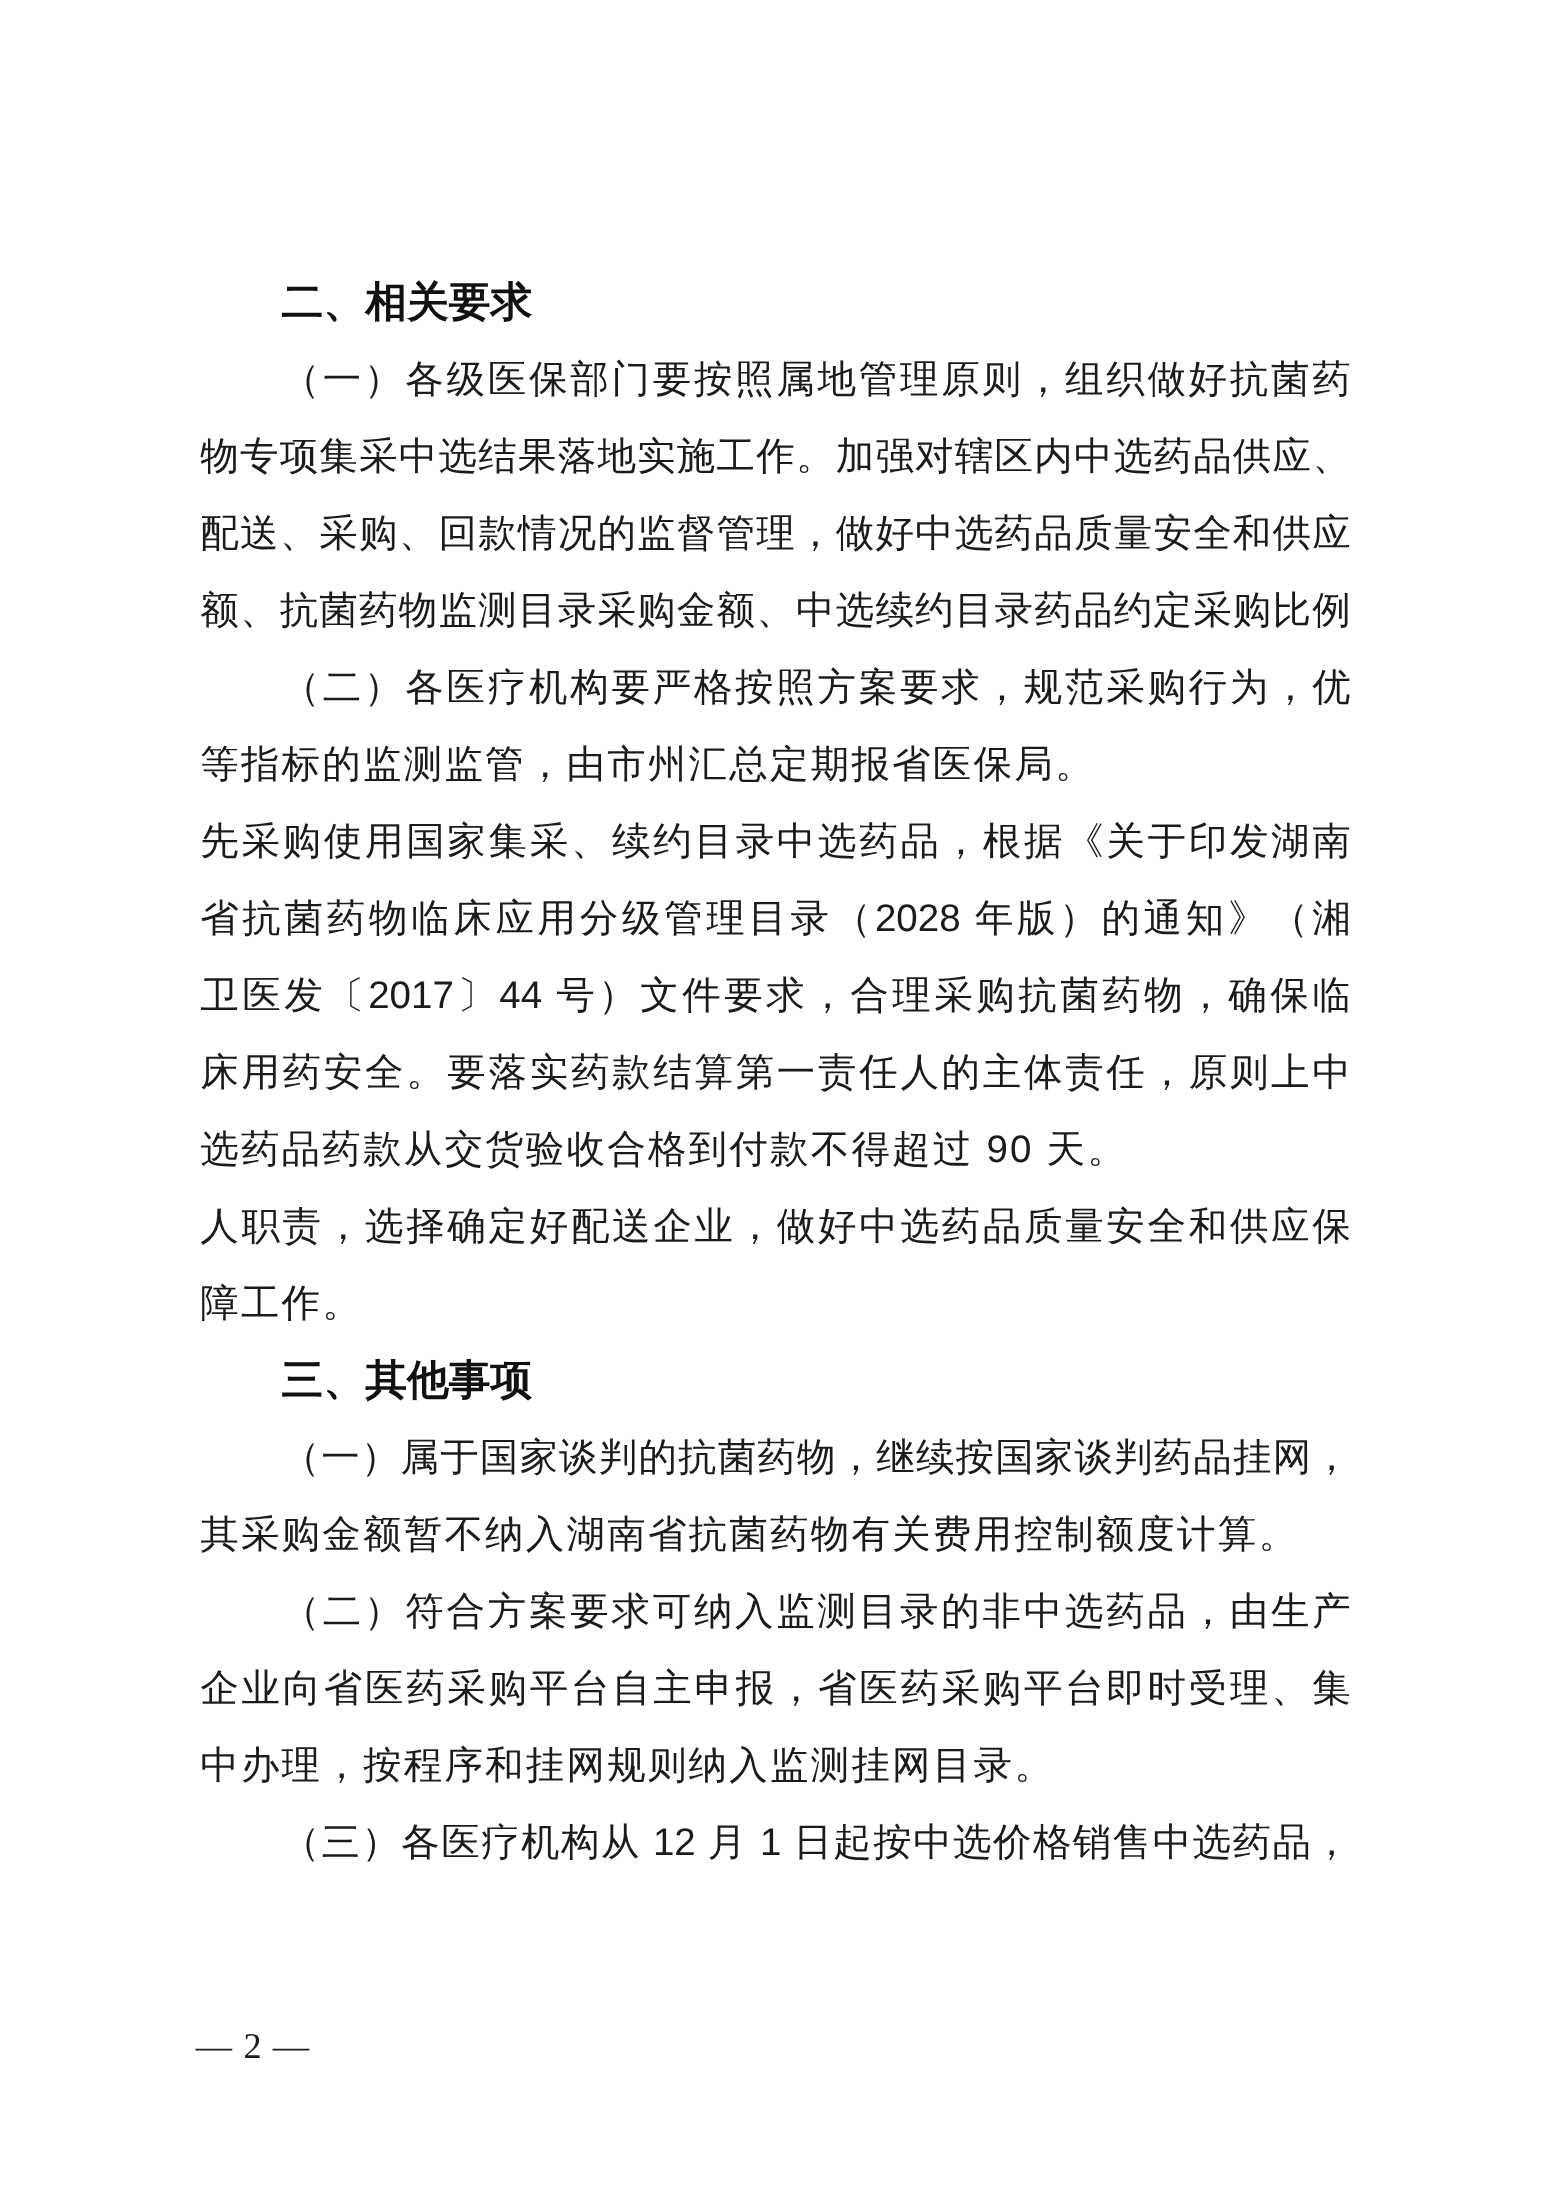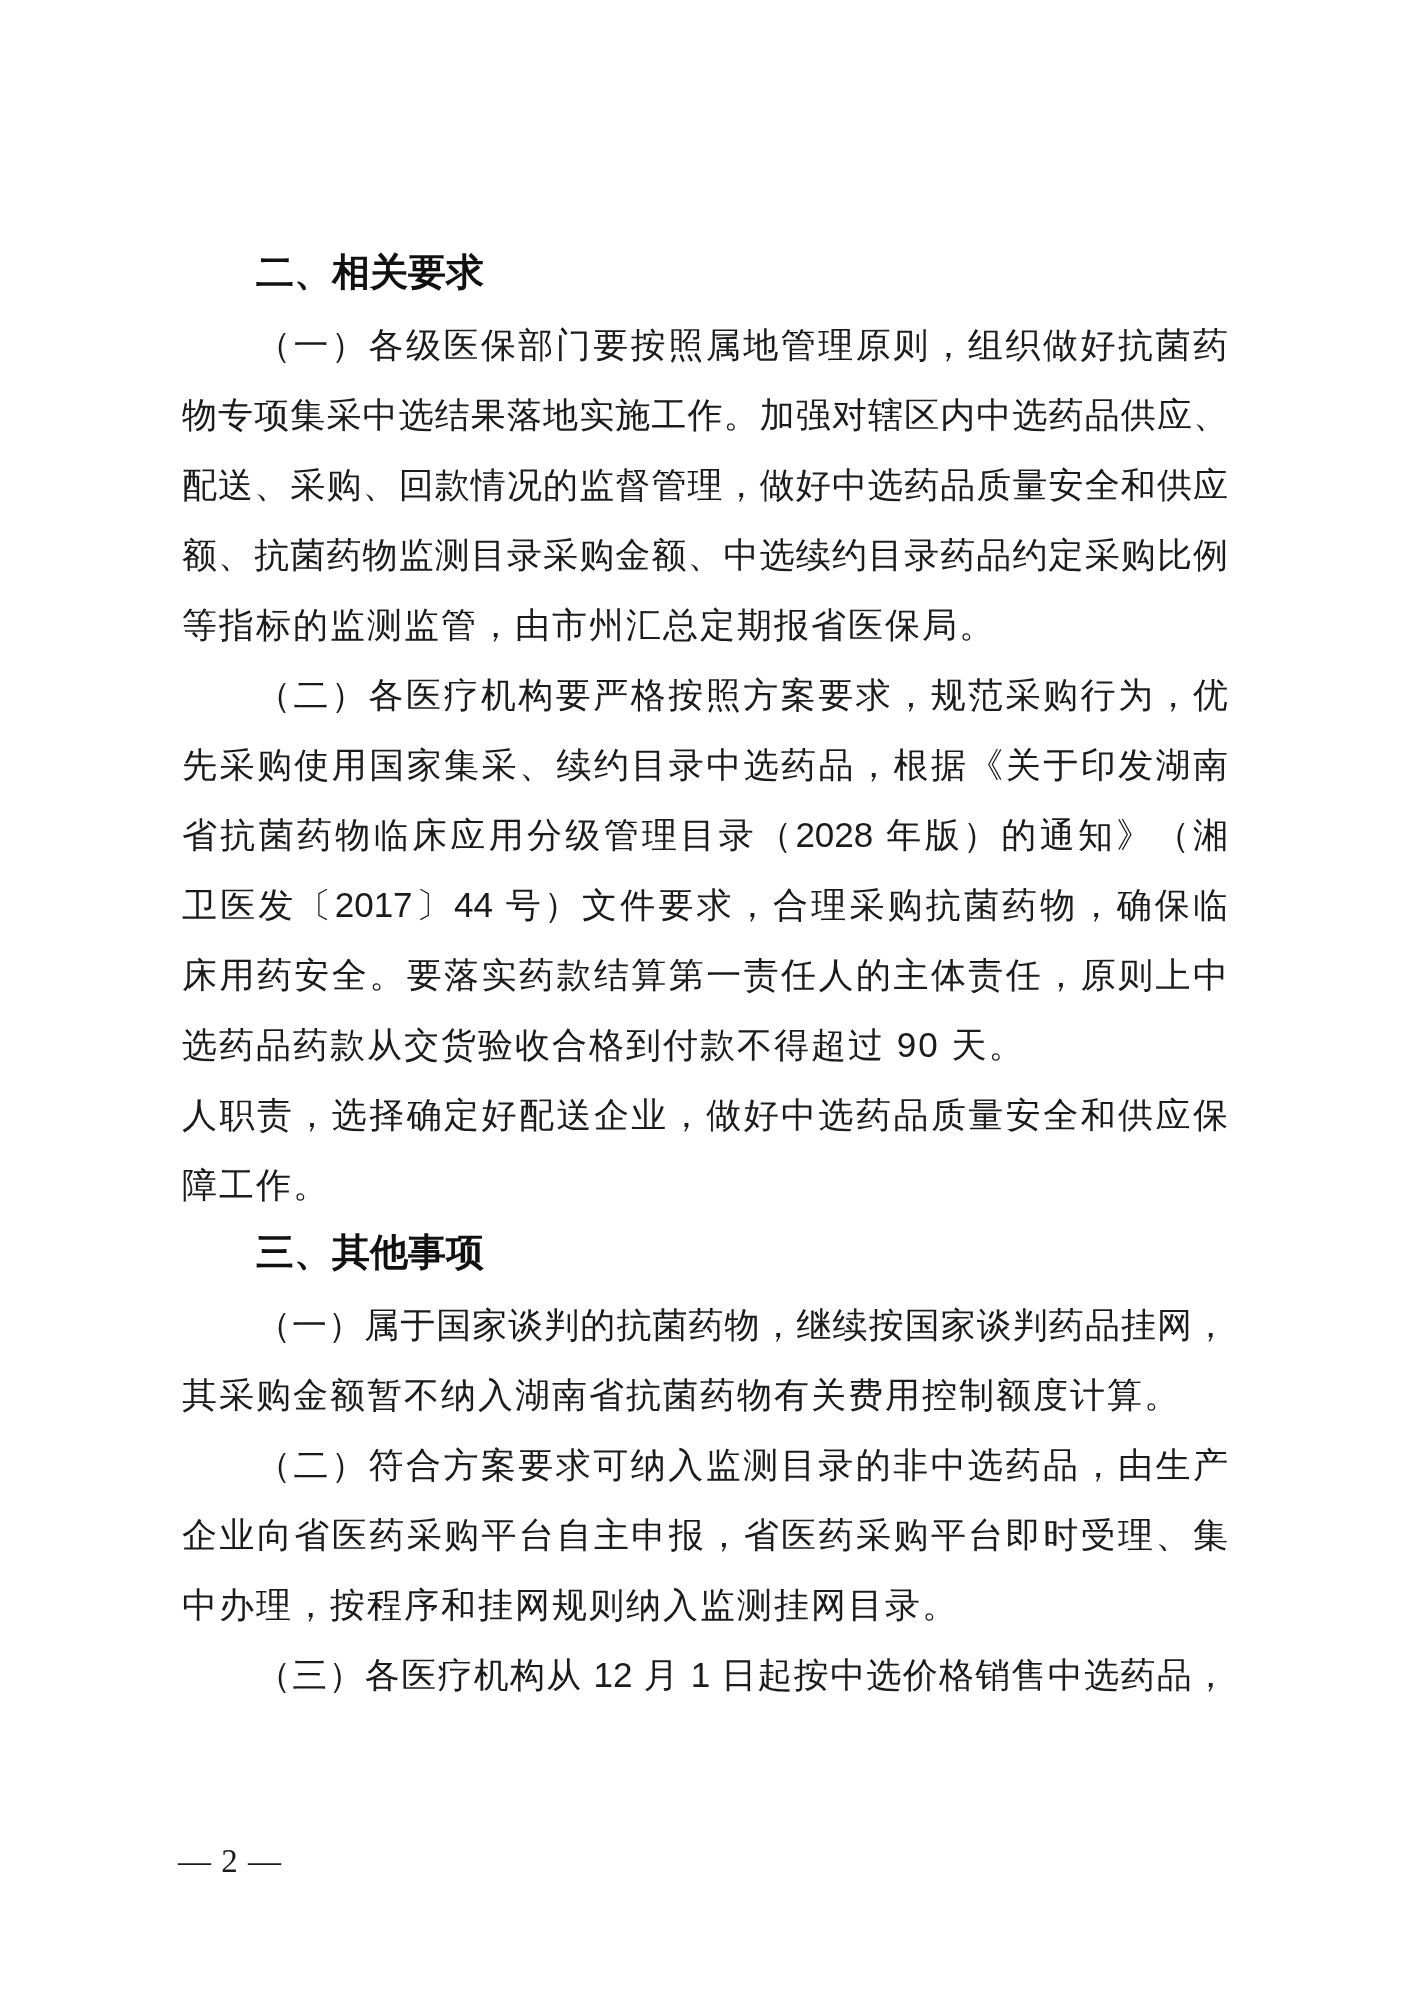--- a/index.html
+++ b/index.html
@@ -28,21 +28,21 @@
   .fill {
     text-align: justify;
     text-align-last: justify;
   }
   .plain {
     text-align: left;
     letter-spacing: 2px;
   }
   .indent { padding-left: 74px; }
   .heading {
-    font-family: Liberation Mono, monospace;
+    font-family: Liberation Serif, serif;
     font-weight: 700;
     font-size: 38px;
     padding-left: 74px;
     text-align: left;
     color: #111111;
   }
   .page-number {
     position: absolute;
     left: 178px;
     top: 1843px;
@@ -54,22 +54,22 @@
 </style>
 </head>
 <body>
 
 <div class="doc-body">
   <div class="line heading">二、相关要求</div>
   <div class="line indent fill">（一）各级医保部门要按照属地管理原则，组织做好抗菌药</div>
   <div class="line fill">物专项集采中选结果落地实施工作。加强对辖区内中选药品供应、</div>
   <div class="line fill">配送、采购、回款情况的监督管理，做好中选药品质量安全和供应保</div>
   <div class="line fill">额、抗菌药物监测目录采购金额、中选续约目录药品约定采购比例</div>
+  <div class="line indent fill">（二）各医疗机构要严格按照方案要求，规范采购行为，优</div>
   <div class="line plain">等指标的监测监管，由市州汇总定期报省医保局。</div>
-  <div class="line indent fill">（二）各医疗机构要严格按照方案要求，规范采购行为，优</div>
   <div class="line fill">先采购使用国家集采、续约目录中选药品，根据《关于印发湖南</div>
   <div class="line fill">省抗菌药物临床应用分级管理目录（2028 年版）的通知》（湘</div>
   <div class="line fill">卫医发〔2017〕44 号）文件要求，合理采购抗菌药物，确保临</div>
   <div class="line fill">床用药安全。要落实药款结算第一责任人的主体责任，原则上中</div>
   <div class="line plain">选药品药款从交货验收合格到付款不得超过 90 天。</div>
   <div class="line fill">人职责，选择确定好配送企业，做好中选药品质量安全和供应保</div>
   <div class="line plain">障工作。</div>
   <div class="line heading">三、其他事项</div>
   <div class="line indent fill">（一）属于国家谈判的抗菌药物，继续按国家谈判药品挂网，</div>
   <div class="line plain">其采购金额暂不纳入湖南省抗菌药物有关费用控制额度计算。</div>

